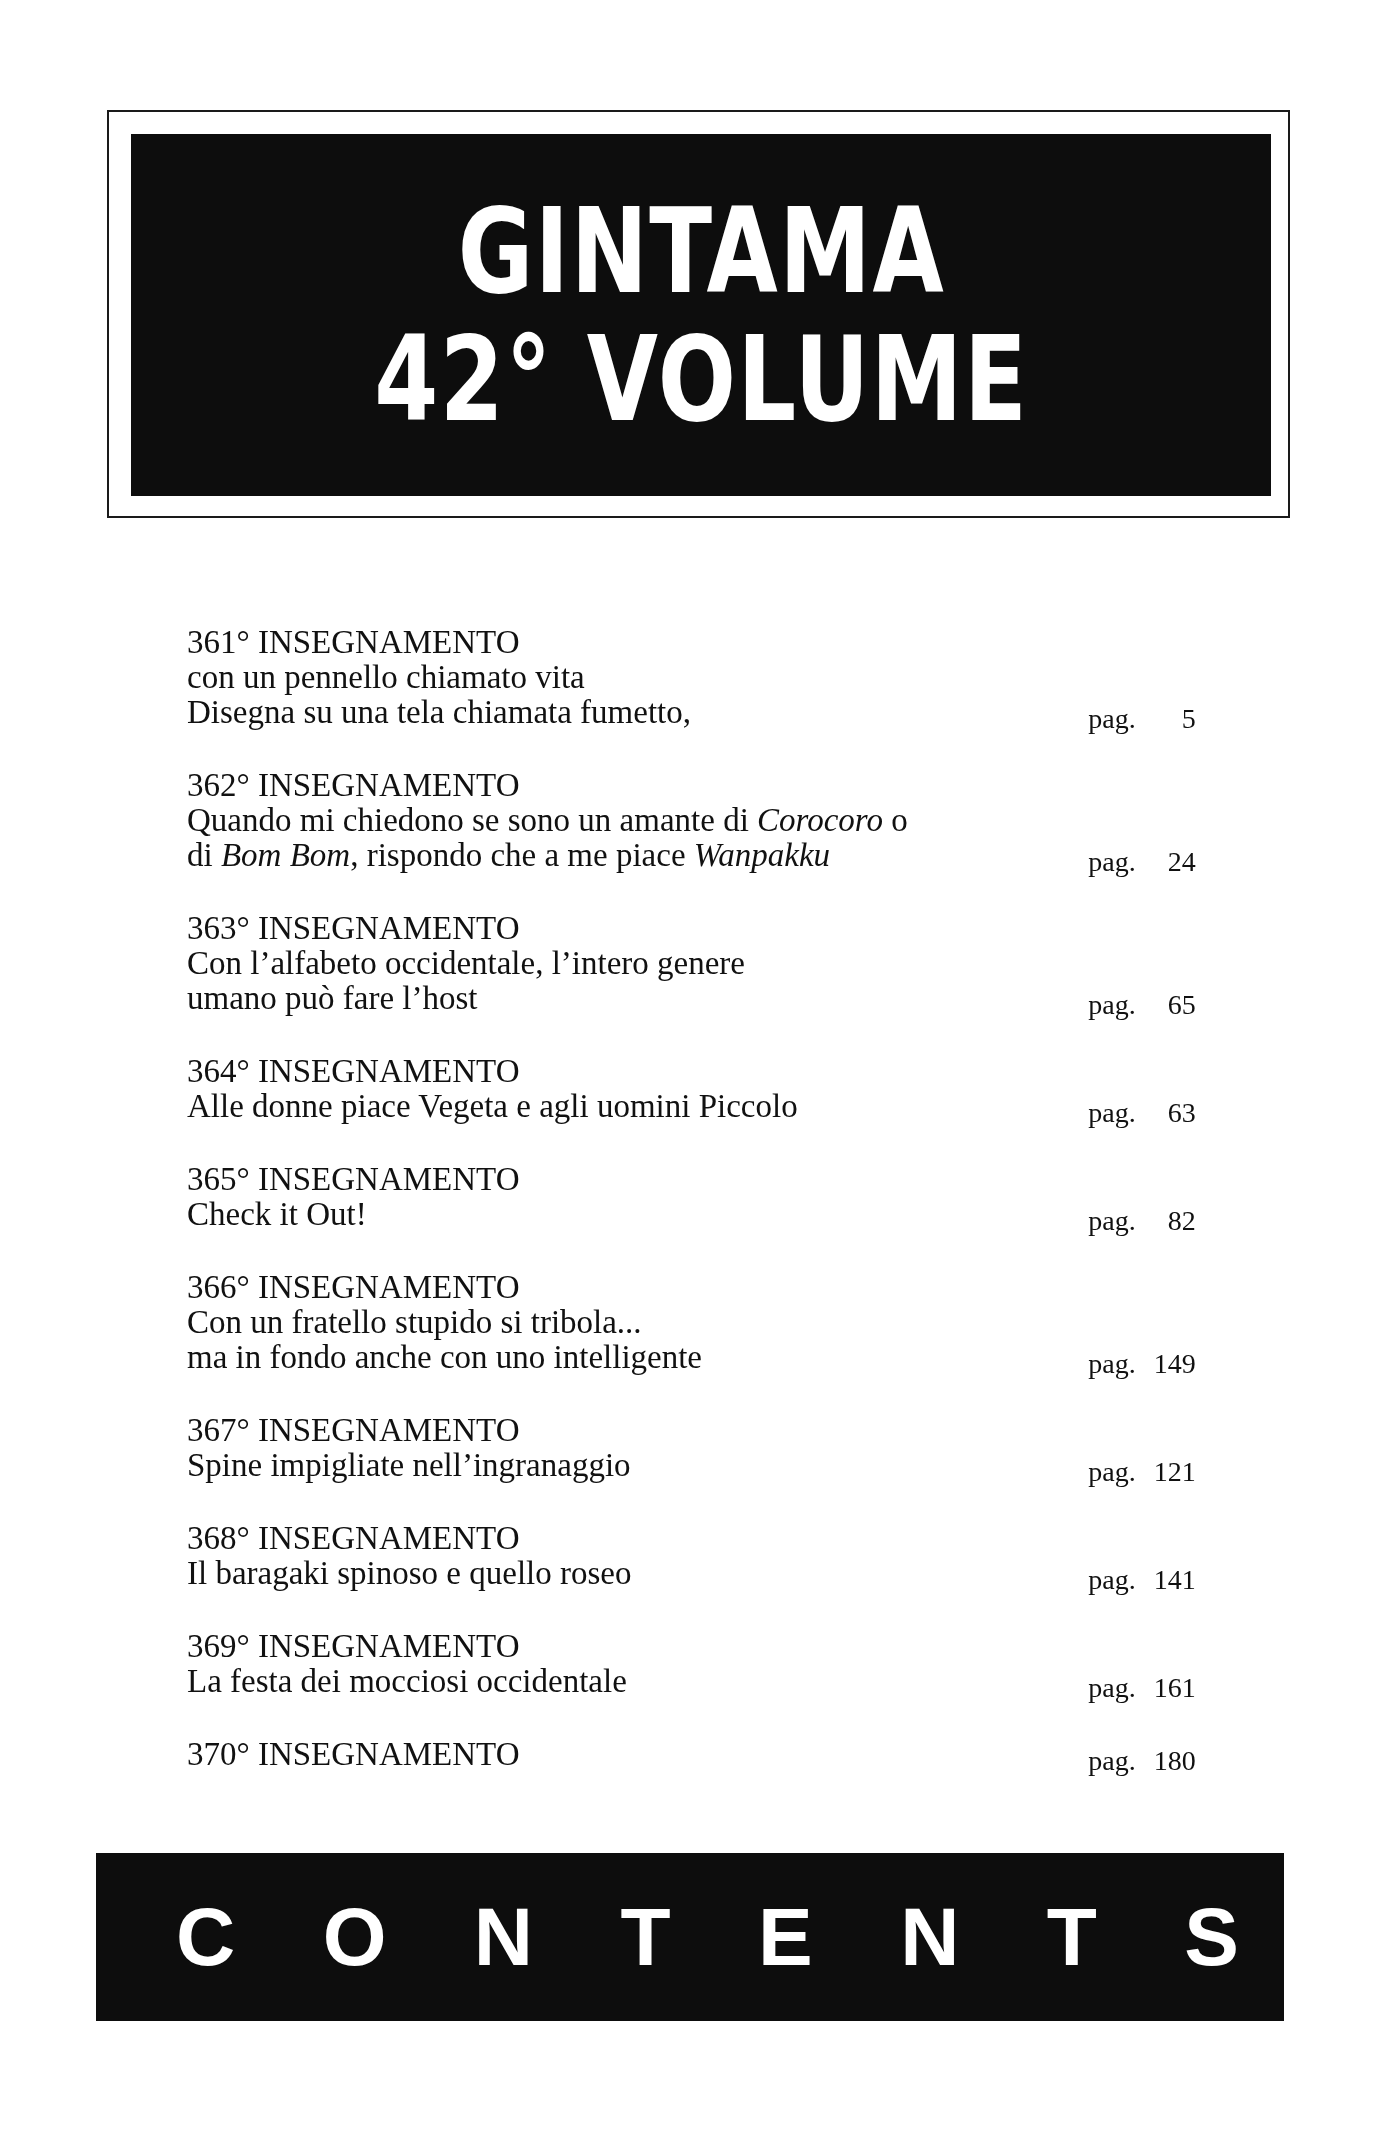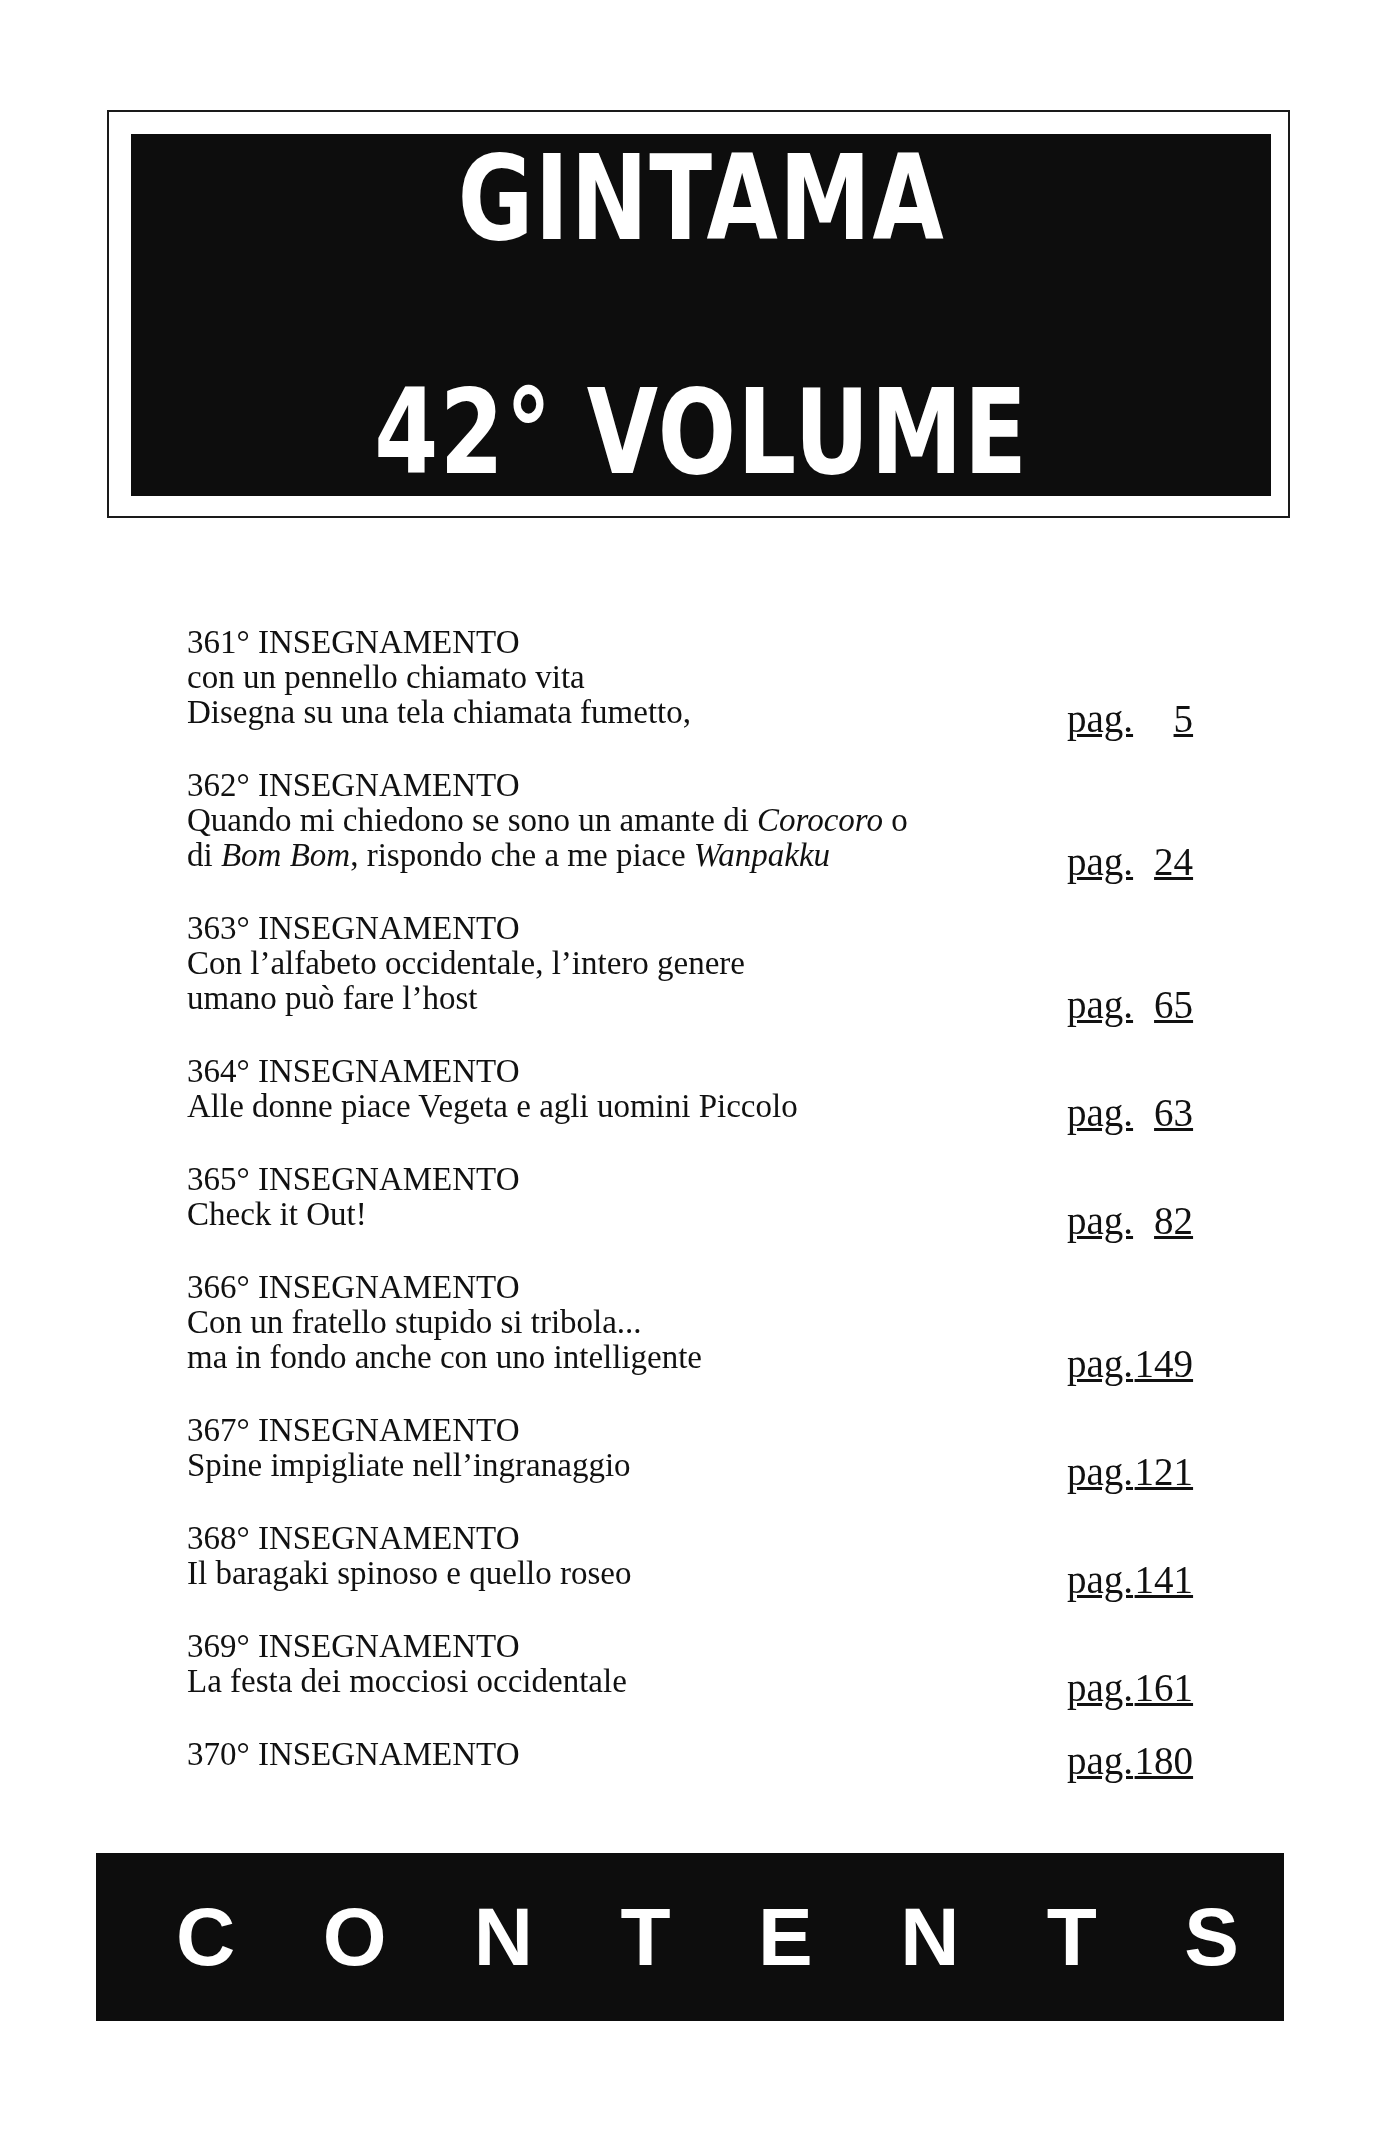--- a/index.html
+++ b/index.html
@@ -6,38 +6,38 @@
   body {
     width: 1400px; height: 2154px; background: #ffffff; position: relative;
     overflow: hidden; font-family: "Liberation Serif", "DejaVu Serif", serif; color: #111;
   }
   .frame {
     position: absolute; left: 107px; top: 110px; width: 1183px; height: 408px;
     border: 2px solid #1a1a1a; box-sizing: border-box;
   }
   .title-box {
     position: absolute; left: 131px; top: 134px; width: 1140px; height: 362px;
-    background: #0d0d0d; display: flex; flex-direction: column; align-items: center; justify-content: space-between;
+    background: #0d0d0d; display: flex; flex-direction: column; align-items: center; justify-content: center;
   }
   .title-line {
     font-family: "DejaVu Sans", "Liberation Sans", sans-serif; font-weight: bold; color: #fff;
     font-size: 118px; line-height: 128px; letter-spacing: 2px;
     transform: scaleX(0.78); white-space: nowrap;
   }
   .toc {
     position: absolute; left: 187px; top: 585px; width: 1030px; margin-top: 40px;
   }
   .entry { position: relative; margin-bottom: 38px; }
   .entry .head, .entry .line {
     font-size: 33px; line-height: 35px; white-space: nowrap;
   }
   .entry .line i { }
   .page {
-    position: absolute; right: 0; bottom: -6px; font-size: 39px; line-height: 35px;
-    display: flex; width: 150px; justify-content: flex-start; text-decoration: underline;
+    position: absolute; right: 0; bottom: -6px; font-size: 28px; line-height: 35px;
+    display: flex; width: 150px; justify-content: center;
   }
   .page .num { min-width: 60px; text-align: right; }
   .contents-bar {
     position: absolute; left: 96px; top: 1853px; width: 1188px; height: 168px;
     background: #0d0d0d; display: flex; align-items: center; justify-content: space-between;
     padding: 0 45px 0 80px; box-sizing: border-box;
   }
   .contents-bar span {
     font-family: "Liberation Sans", "DejaVu Sans", sans-serif; font-weight: bold;
     color: #fff; font-size: 82px;

